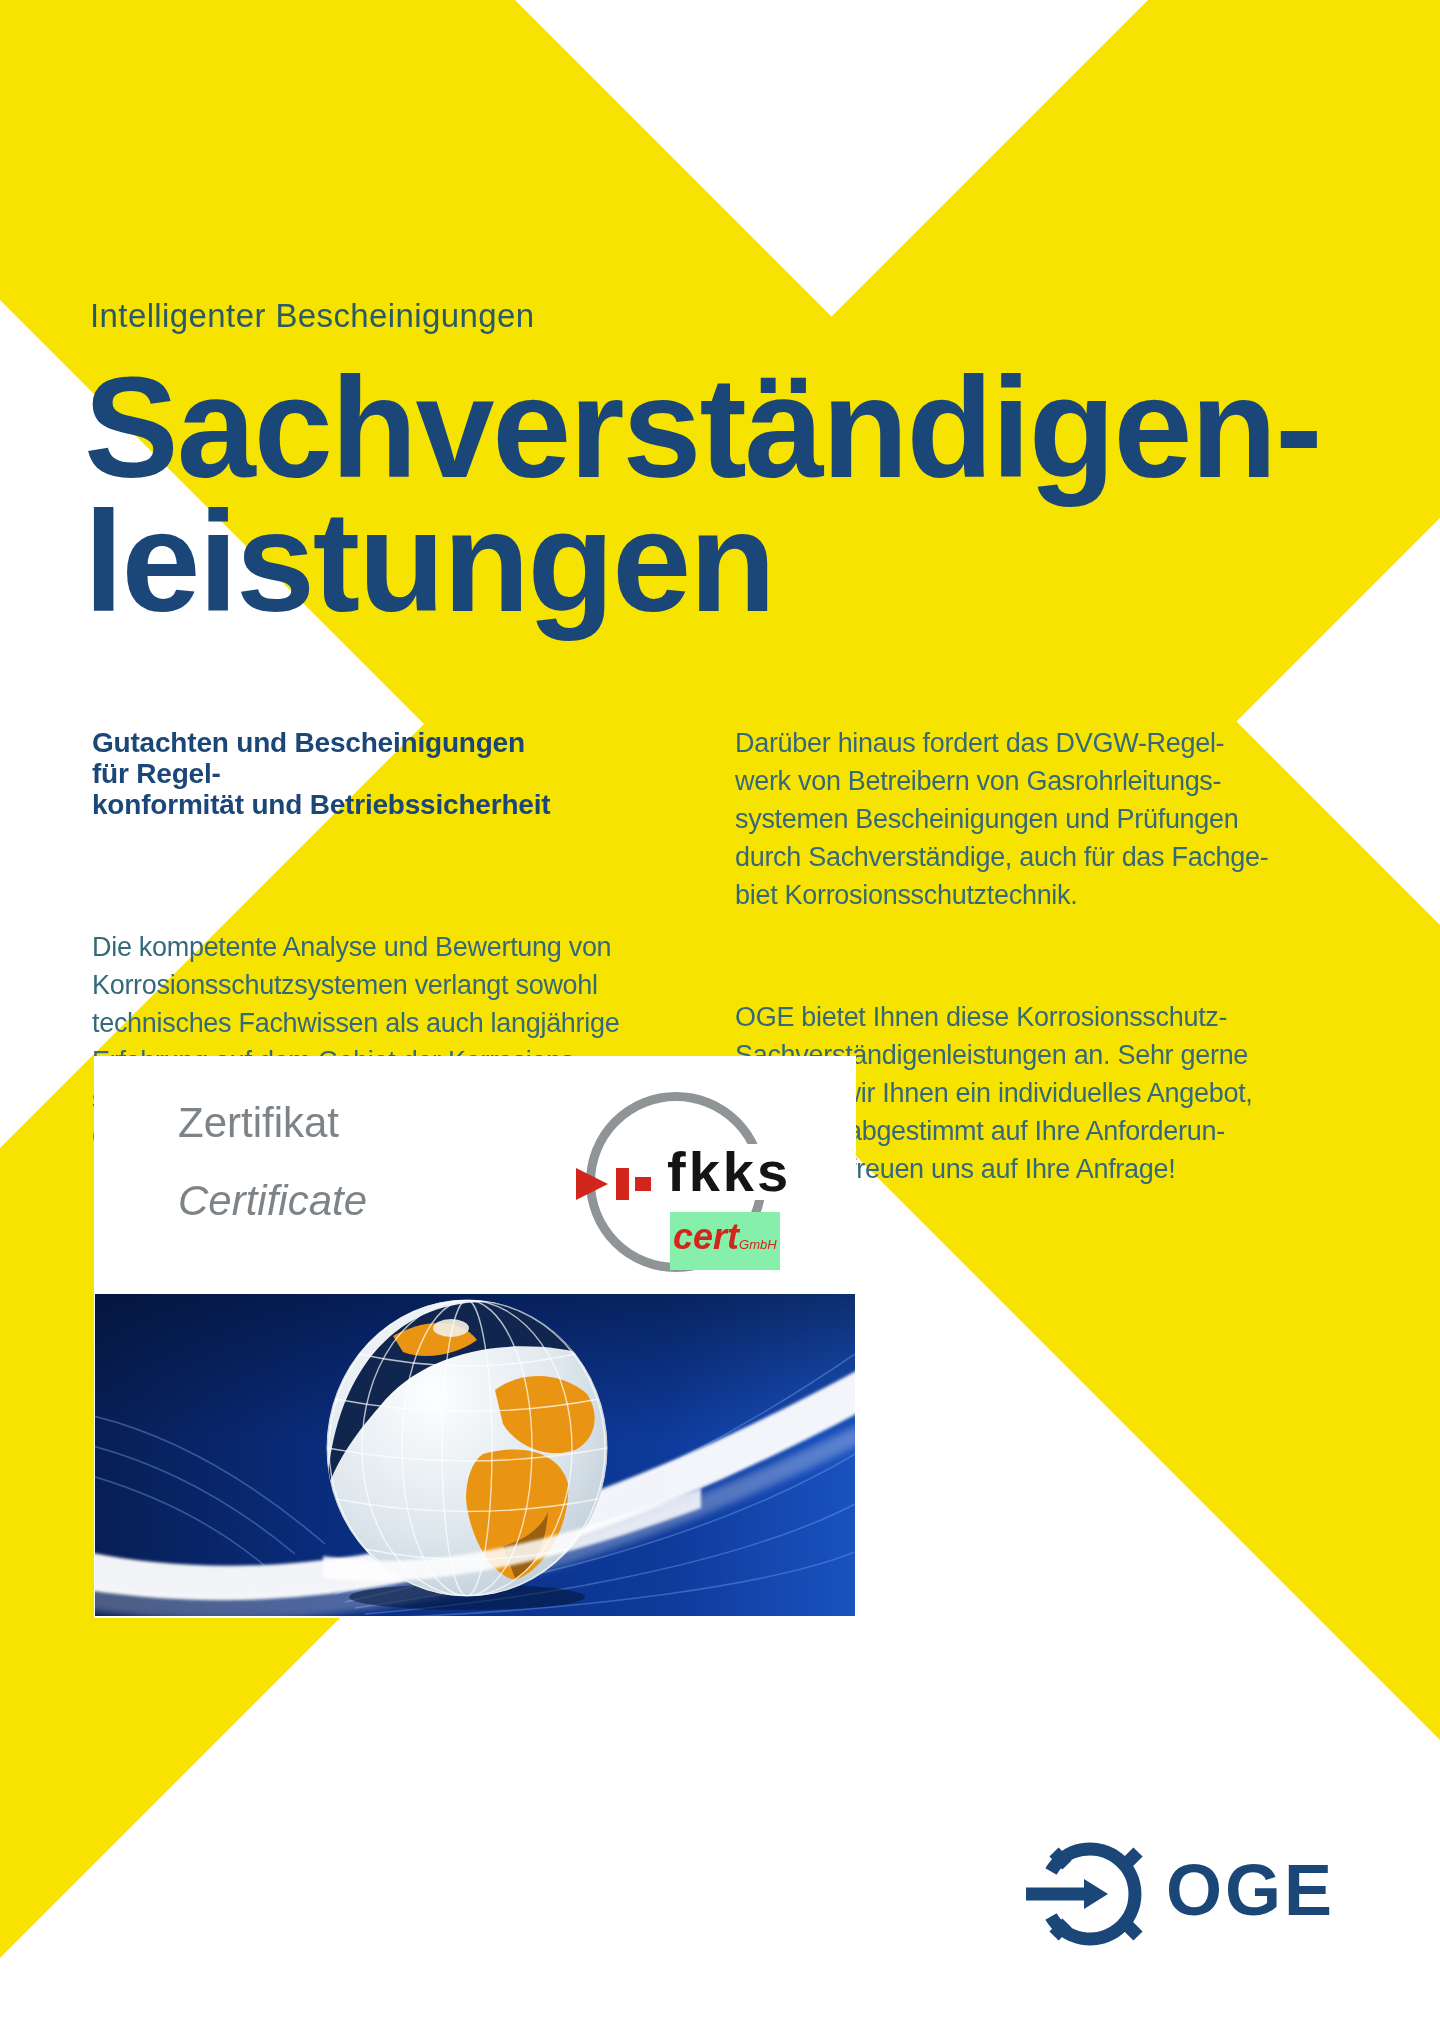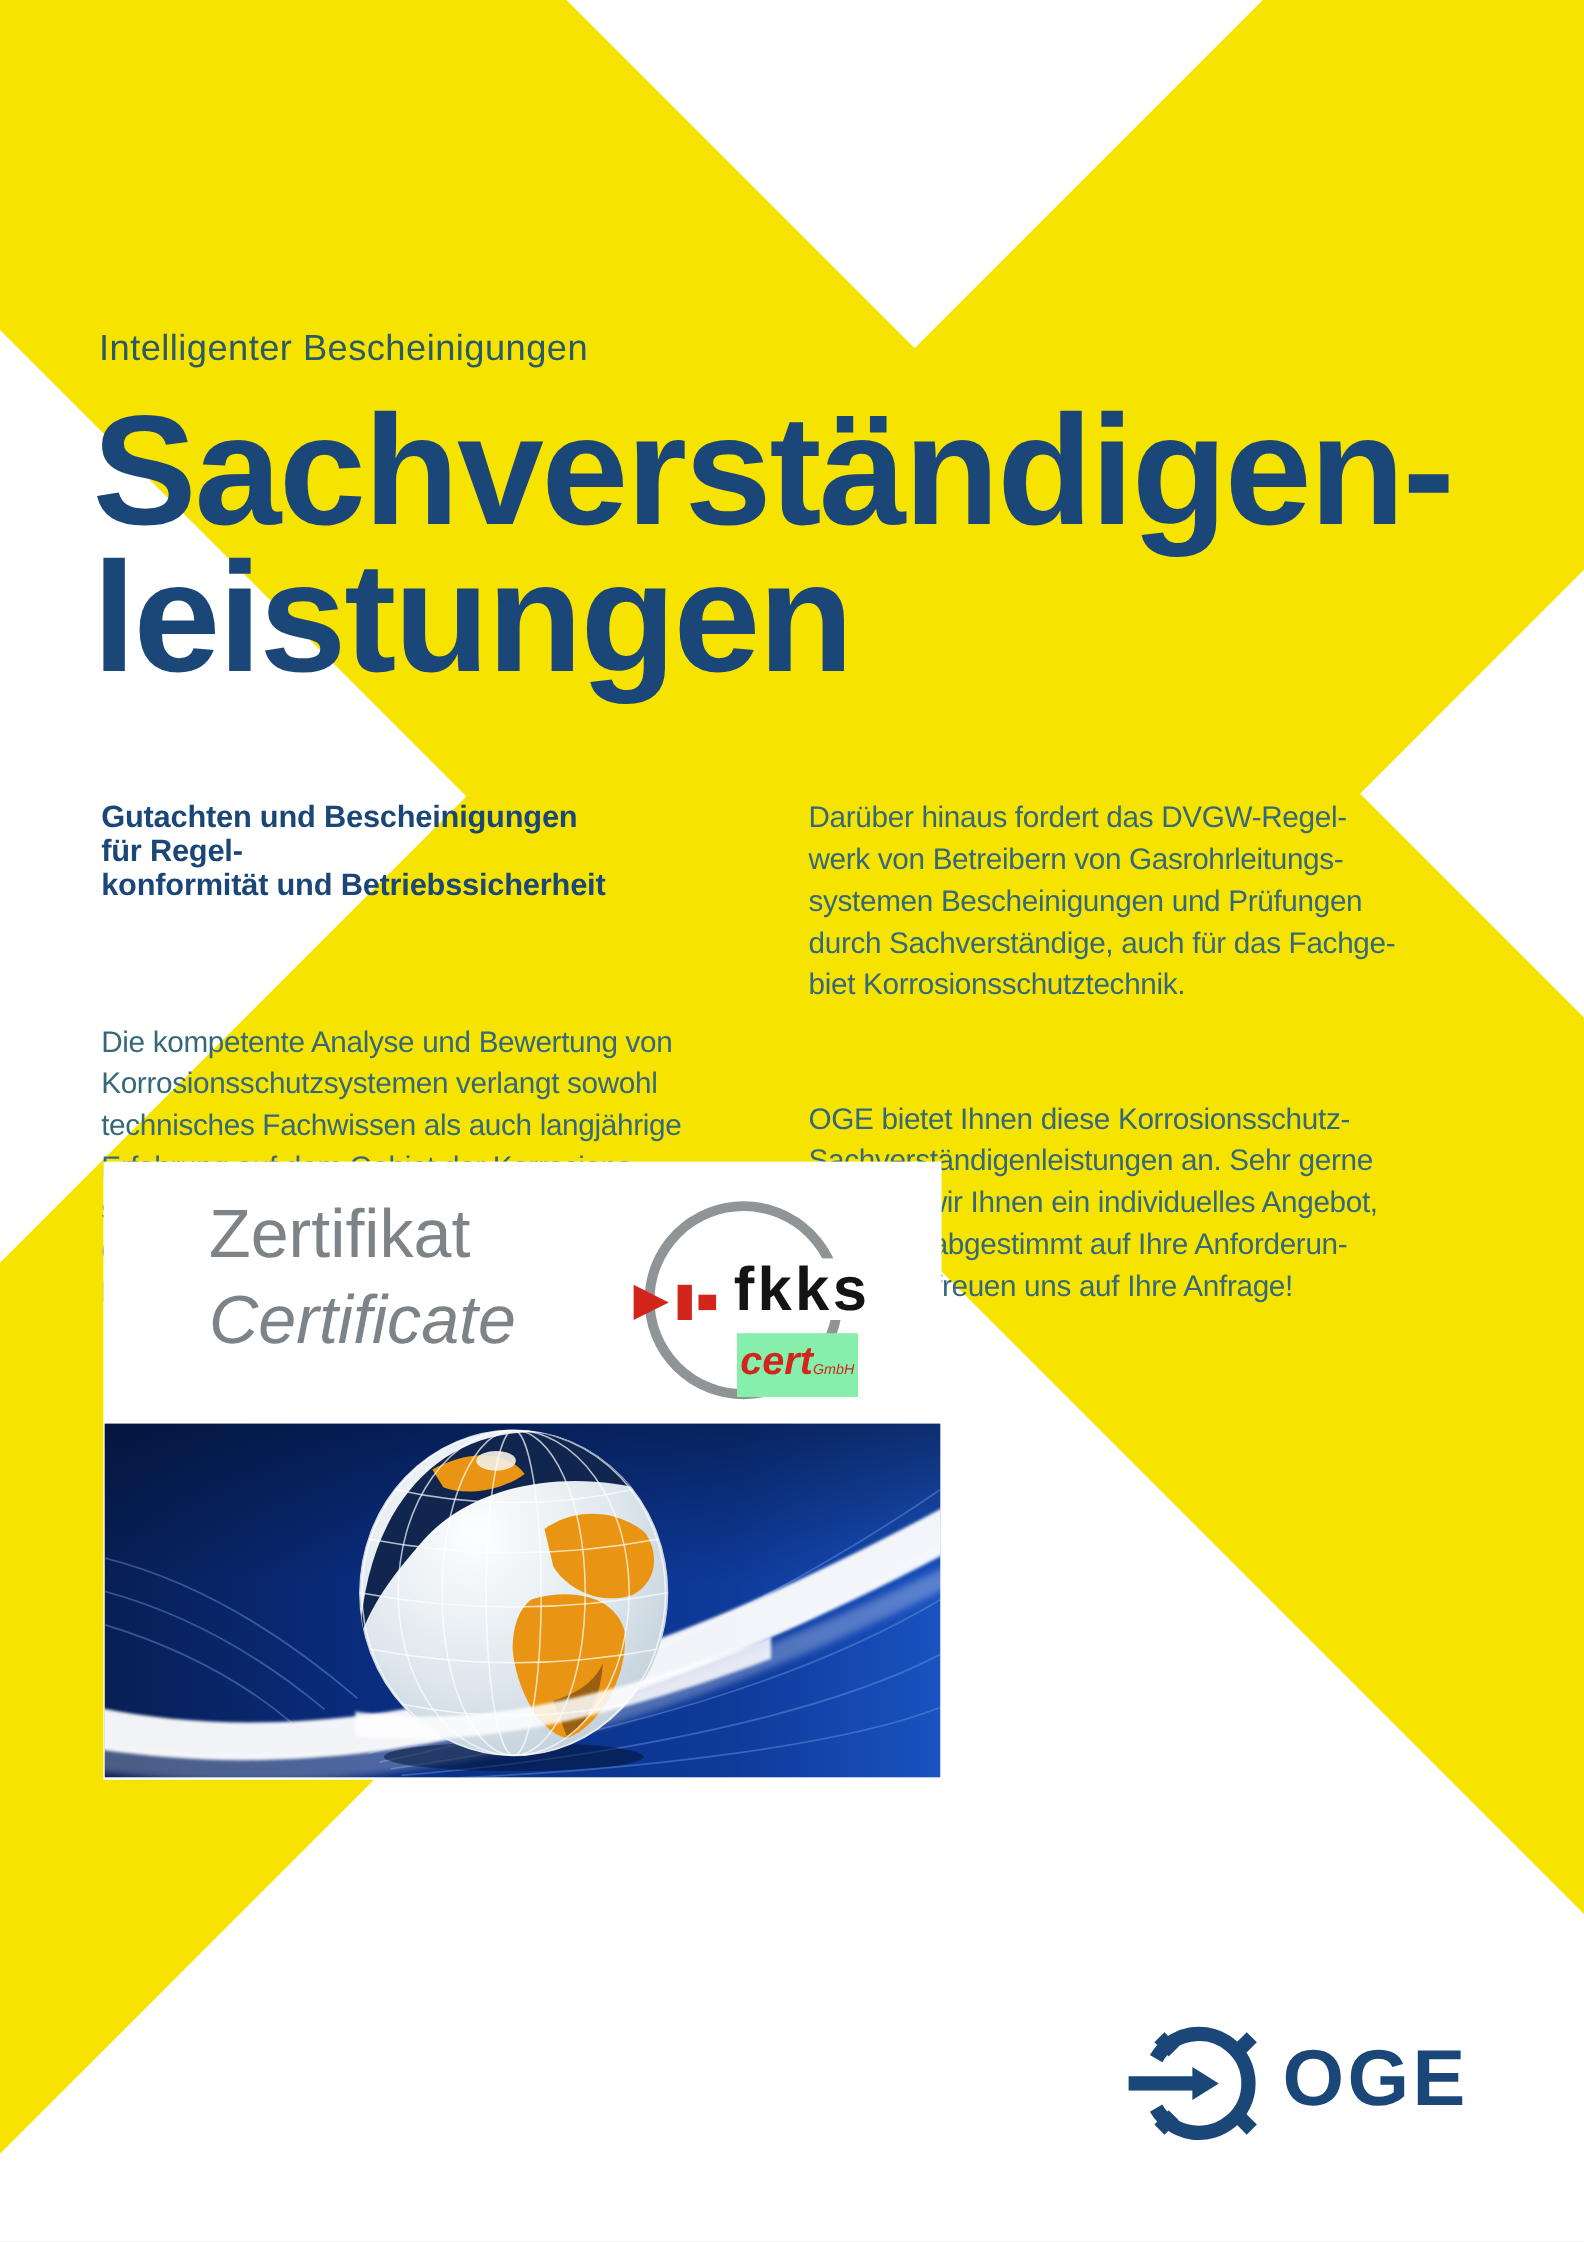--- a/index.html
+++ b/index.html
@@ -21,21 +21,21 @@
   }
   .col{white-space:pre;font-size:27px;line-height:38px;color:var(--teal);letter-spacing:-.3px;}
   .col-left{left:92px;top:651px;width:470px;}
   .col-right{left:735px;top:648px;width:520px;}
   .subhead{
     white-space:pre-line;font-weight:700;color:var(--navy);
     font-size:28px;line-height:31px;letter-spacing:-.2px;margin:0 0 32px 0;
   }
   .para{margin:0 0 20px 0;}
   .cert-box{left:94px;top:1056px;width:762px;height:562px;background:#fff;}
-  .cert-title{position:absolute;left:96px;top:28px;font-size:62px;line-height:78px;color:var(--gray);}
+  .cert-title{position:absolute;left:84px;top:28px;font-size:42px;line-height:78px;color:var(--gray);}
   .cert-title .it{font-style:italic;}
   .fkks{position:absolute;left:470px;top:22px;width:270px;height:230px;}
   .fkks-circle{position:absolute;left:22px;top:14px;width:162px;height:162px;border:9px solid #8F9497;border-radius:50%;}
   .fkks-name{position:absolute;left:98px;top:66px;font-size:56px;font-weight:700;color:var(--black);background:#fff;padding:0 5px;letter-spacing:3px;line-height:56px;}
   .fkks-cert{position:absolute;left:106px;top:122px;font-size:36px;line-height:50px;font-style:italic;font-weight:700;color:var(--red);background:#86efac;padding:0 3px;margin-top:12px;}
   .fkks-gmbh{font-size:13px;font-style:italic;font-weight:400;vertical-align:baseline;}
   .fkks-arrow{position:absolute;left:6px;top:88px;}
   .globe-img{position:absolute;left:1px;top:238px;width:760px;height:322px;}
   .brand{left:1166px;top:1850px;font-size:72px;line-height:80px;font-weight:700;color:var(--navy);letter-spacing:3px;}
   .oge-mark{left:1022px;top:1834px;}

